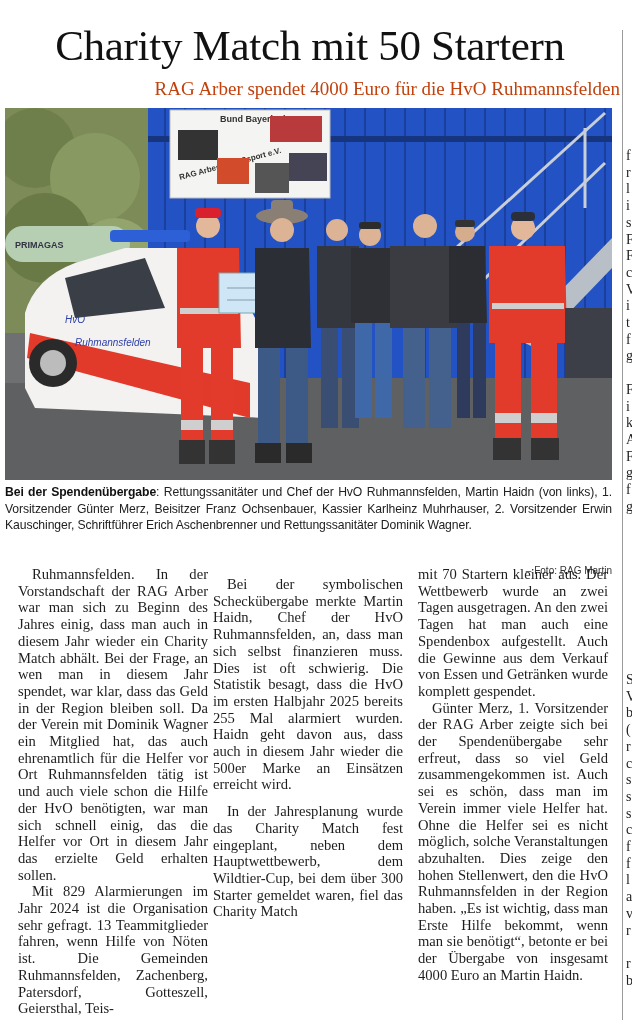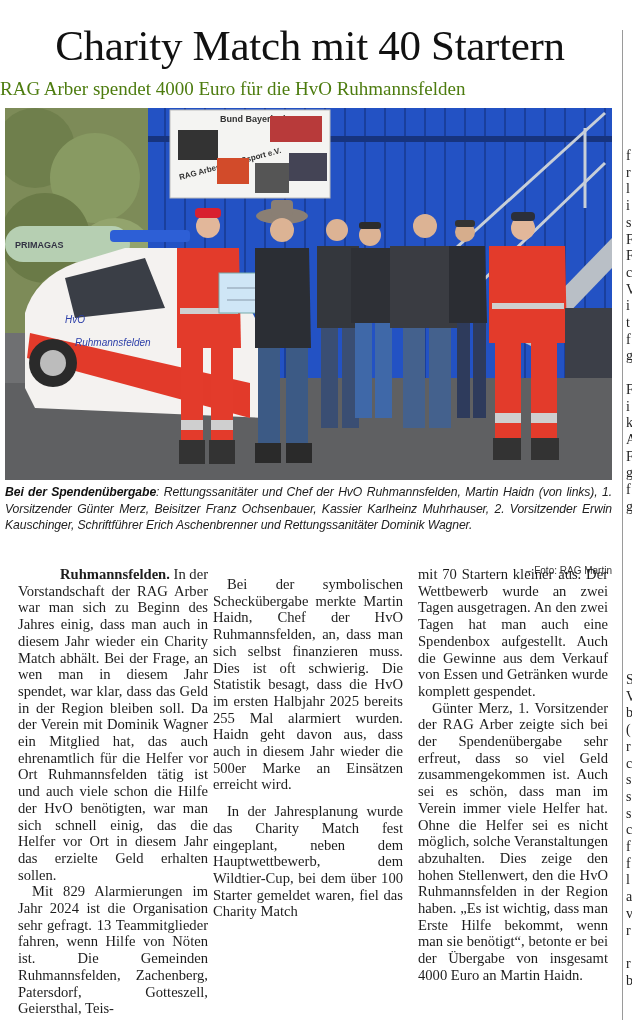--- a/index.html
+++ b/index.html
@@ -3,61 +3,61 @@
   <meta charset="utf-8">
   <style>
     html, body { margin: 0; padding: 0; background: #ffffff; }
     body { width: 632px; height: 1024px; position: relative; overflow: hidden; color: #1a1a1a; }
     .headline {
       position: absolute; left: 0; top: 20px; width: 620px; text-align: center;
       font-family: "Liberation Serif", "DejaVu Serif", serif; font-size: 43px; line-height: 52px;
       letter-spacing: -0.3px; color: #111;
     }
     .subhead {
-      position: absolute; left: 0; top: 76px; width: 620px; text-align: left;
-      font-family: "Liberation Serif", "DejaVu Serif", serif; font-size: 19px; line-height: 26px; color: #4d7c0f;
+      position: absolute; left: 0; top: 76px; width: 620px; text-align: right;
+      font-family: "Liberation Serif", "DejaVu Serif", serif; font-size: 19px; line-height: 26px; color: #c2410c;
     }
     .rule-right {
       position: absolute; left: 622px; top: 30px; width: 1px; height: 990px; background: #9a9a9a;
     }
     .photo {
       position: absolute; left: 5px; top: 108px; width: 607px; height: 372px; overflow: hidden; background: #6d6d6d;
     }
     .caption {
       position: absolute; left: 5px; top: 484px; width: 607px;
       font-family: "Liberation Sans", "DejaVu Sans", sans-serif; font-size: 12.2px; line-height: 16.6px;
-      text-align: justify; color: #222; letter-spacing: -0.1px; font-style: italic;
+      text-align: justify; color: #222; letter-spacing: -0.1px;
     }
     .caption b { font-weight: bold; color: #111; }
     .credit {
       position: absolute; right: 20px; top: 565px;
       font-family: "Liberation Sans", "DejaVu Sans", sans-serif; font-size: 10px; color: #333;
     }
     .col {
       position: absolute; top: 565px; width: 190px;
       font-family: "Liberation Serif", "DejaVu Serif", serif; font-size: 14.6px; line-height: 16.7px;
       text-align: justify; color: #1d1d1d; hyphens: manual;
     }
     .col p { margin: 0; text-indent: 0; }
     .col p.ind { text-indent: 14px; }
     .col p.gap { margin-top: 10px; }
-    .col .lead { font-weight: bold; margin-left: 28px; }
+    .col .lead { font-weight: normal; }
     .c1 { left: 18px; }
     .c2 { left: 213px; }
     .c3 { left: 418px; }
     .signature { display: block; text-align: right; margin-top: -16.7px; }
     .edge-col {
       position: absolute; left: 626px; width: 10px; overflow: hidden;
       font-family: "Liberation Serif", "DejaVu Serif", serif; font-size: 14px; line-height: 16.7px; color: #222;
     }
   </style>
 </head>
 <body>
 
-<div class="headline">Charity Match mit 40 Startern</div>
+<div class="headline">Charity Match mit 50 Startern</div>
 <div class="subhead">RAG Arber spendet 4000 Euro für die HvO Ruhmannsfelden</div>
 <div class="rule-right"></div>
 
 <div class="photo">
   <svg width="607" height="372" viewBox="0 0 607 372" xmlns="http://www.w3.org/2000/svg">
 
     <rect x="0" y="0" width="150" height="230" fill="#7d8b58"></rect>
     <circle cx="30" cy="40" r="40" fill="#6f7f4c"></circle>
     <circle cx="90" cy="70" r="45" fill="#889a62"></circle>
     <circle cx="40" cy="130" r="45" fill="#6a7a47"></circle>
@@ -197,21 +197,21 @@
 <div class="caption"><b>Bei der Spendenübergabe</b><span>: Rettungssanitäter und Chef der HvO Ruhmannsfelden, Martin Haidn (von links), 1. Vorsitzender Günter Merz, Beisitzer Franz Ochsenbauer, Kassier Karlheinz Muhrhauser, 2. Vorsitzender Erwin Kauschinger, Schriftführer Erich Aschenbrenner und Rettungssanitäter Dominik Wagner.</span></div>
 <div class="credit">– Foto: RAG Martin</div>
 
 <div class="col c1" style="top:566px;">
   <p class="ind"><span class="lead">Ruhmannsfelden.</span> <span>In der Vorstandschaft der RAG Arber war man sich zu Beginn des Jahres einig, dass man auch in diesem Jahr wieder ein Charity Match abhält. Bei der Frage, an wen man in diesem Jahr spendet, war klar, dass das Geld in der Region bleiben soll. Da der Verein mit Dominik Wagner ein Mitglied hat, das auch ehrenamtlich für die Helfer vor Ort Ruhmannsfelden tätig ist und auch viele schon die Hilfe der HvO benötigten, war man sich schnell einig, das die Helfer vor Ort in diesem Jahr das erzielte Geld erhalten sollen.</span></p>
   <p class="ind">Mit 829 Alarmierungen im Jahr 2024 ist die Organisation sehr gefragt. 13 Teammitglieder fahren, wenn Hilfe von Nöten ist. Die Gemeinden Ruhmannsfelden, Zachenberg, Patersdorf, Gotteszell, Geiersthal, Teis-</p>
 </div>
 
 <div class="col c2" style="top:566px;">
   <p class="ind gap">Bei der symbolischen Scheckübergabe merkte Martin Haidn, Chef der HvO Ruhmannsfelden, an, dass man sich selbst finanzieren muss. Dies ist oft schwierig. Die Statistik besagt, dass die HvO im ersten Halbjahr 2025 bereits 255 Mal alarmiert wurden. Haidn geht davon aus, dass auch in diesem Jahr wieder die 500er Marke an Einsätzen erreicht wird.</p>
-  <p class="ind gap">In der Jahresplanung wurde das Charity Match fest eingeplant, neben dem Hauptwettbewerb, dem Wildtier-Cup, bei dem über 100 Starter gemeldet waren, fiel das Charity Match</p>
+  <p class="ind gap">In der Jahresplanung wurde das Charity Match fest eingeplant, neben dem Hauptwettbewerb, dem Wildtier-Cup, bei dem über 300 Starter gemeldet waren, fiel das Charity Match</p>
 </div>
 
 <div class="col c3" style="top:566px;">
   <p>mit 70 Startern kleiner aus. Der Wettbewerb wurde an zwei Tagen ausgetragen. An den zwei Tagen hat man auch eine Spendenbox aufgestellt. Auch die Gewinne aus dem Verkauf von Essen und Getränken wurde komplett gespendet.</p>
   <p class="ind">Günter Merz, 1. Vorsitzender der RAG Arber zeigte sich bei der Spendenübergabe sehr erfreut, dass so viel Geld zusammengekommen ist. Auch sei es schön, dass man im Verein immer viele Helfer hat. Ohne die Helfer sei es nicht möglich, solche Veranstaltungen abzuhalten. Dies zeige den hohen Stellenwert, den die HvO Ruhmannsfelden in der Region haben. „Es ist wichtig, dass man Erste Hilfe bekommt, wenn man sie benötigt“, betonte er bei der Übergabe von insgesamt 4000 Euro an Martin Haidn.</p>
 </div>
 
 <div class="edge-col" style="top:148px;" id="edge-upper">
     <div>f</div>
     <div>r</div>

